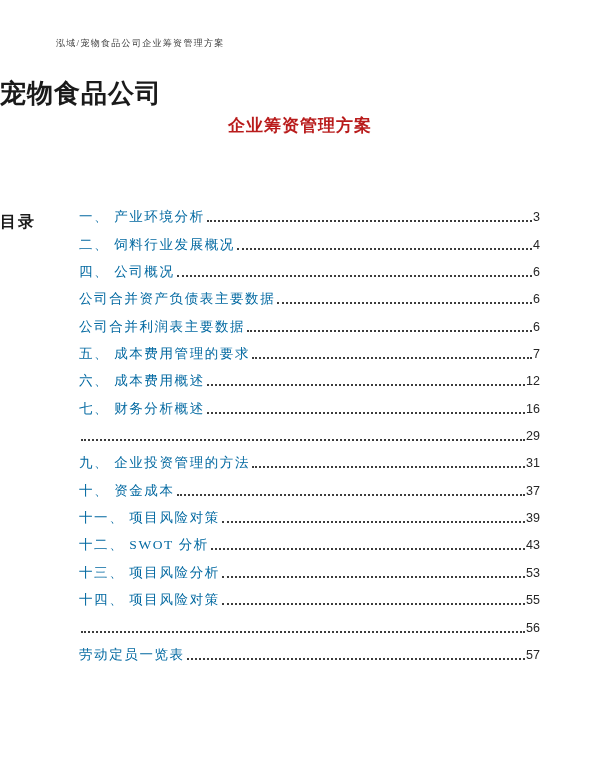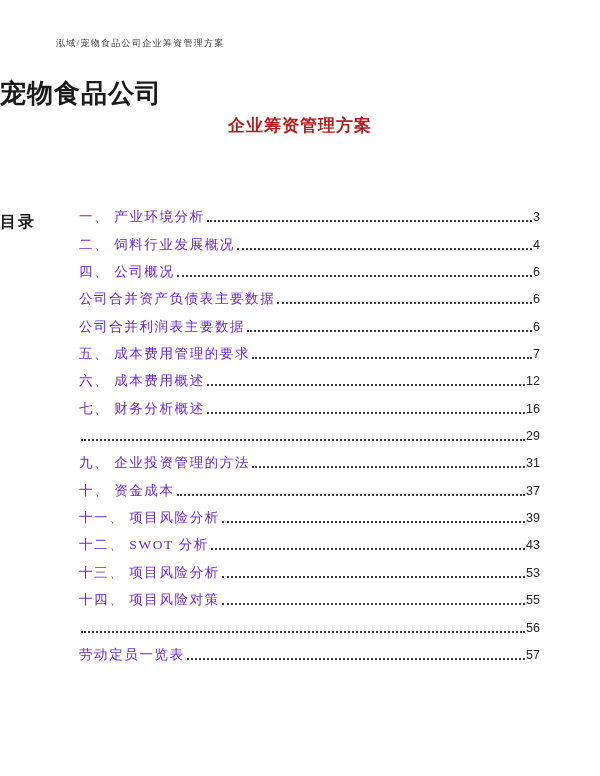--- a/index.html
+++ b/index.html
@@ -74,21 +74,21 @@
     display: flex;
     align-items: flex-end;
     height: 27.35px;
     cursor: pointer;
   }
   .toc-title {
     font-size: 13.5px;
     line-height: 16px;
     letter-spacing: 1.6px;
     white-space: nowrap;
-    color: #6d28d9;
+    color: #0369a1;
   }
   .toc-dots {
     flex: 1 1 auto;
     min-width: 8px;
     border-bottom: 2px dotted #3c3c3c;
     margin: 0 1px 3px 2px;
   }
   .toc-page {
     font-family: "Liberation Sans", "DejaVu Sans", sans-serif;
     font-size: 12.5px;
@@ -159,21 +159,21 @@
         <span class="toc-title">九、 企业投资管理的方法</span>
         <span class="toc-dots"></span>
         <span class="toc-page">31</span>
       </div>
       <div class="toc-row">
         <span class="toc-title">十、 资金成本</span>
         <span class="toc-dots"></span>
         <span class="toc-page">37</span>
       </div>
       <div class="toc-row">
-        <span class="toc-title">十一、 项目风险分析</span>
+        <span class="toc-title">十一、 项目风险对策</span>
         <span class="toc-dots"></span>
         <span class="toc-page">39</span>
       </div>
       <div class="toc-row">
         <span class="toc-title">十二、 SWOT 分析</span>
         <span class="toc-dots"></span>
         <span class="toc-page">43</span>
       </div>
       <div class="toc-row">
         <span class="toc-title">十三、 项目风险分析</span>

